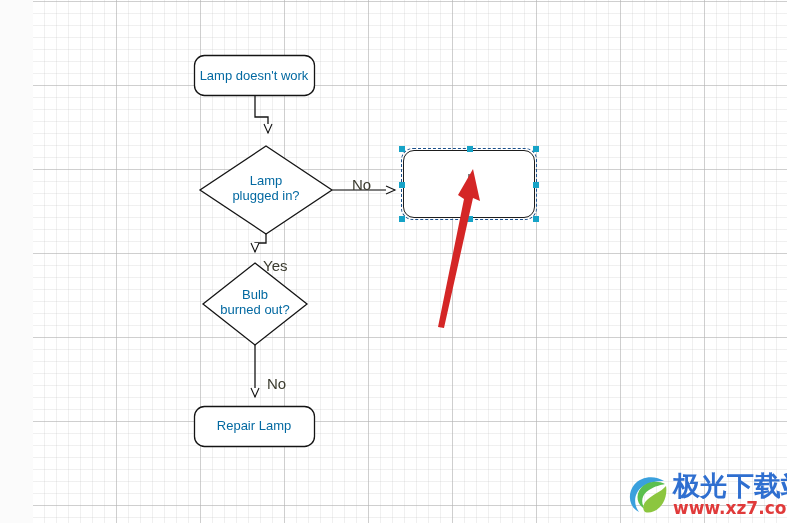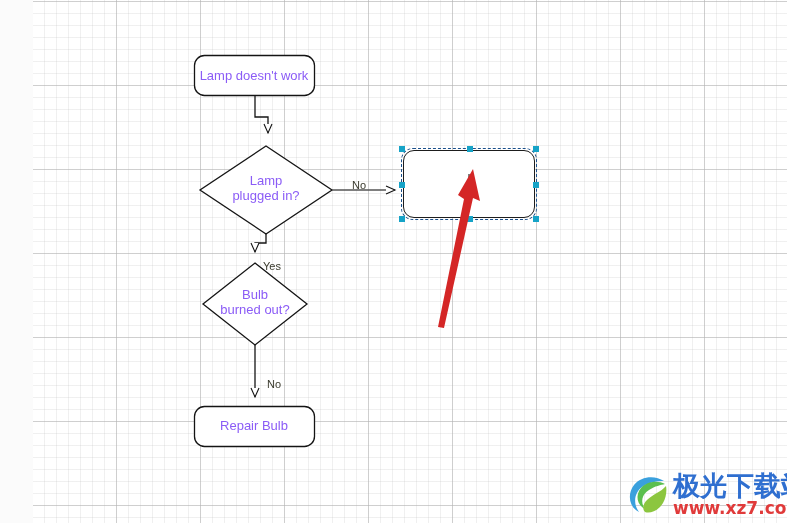--- a/index.html
+++ b/index.html
@@ -40,30 +40,30 @@
     border-right:1px solid #d8d8d8;
   }
 
   
   #diagram{position:absolute;left:0;top:0;width:787px;height:523px;}
 
   
   .node-label{
     position:absolute;
     text-align:center;
-    color:#8b5cf6;
+    color:#0369a1;
     font-size:13px;
     line-height:15px;
     white-space:pre-line;
     pointer-events:none;
   }
   .edge-label{
     position:absolute;
     color:#3b3b2e;
-    font-size:11px;
+    font-size:15px;
     line-height:12px;
     white-space:nowrap;
   }
 
   
   #edit-shape{
     position:absolute;
     left:403px; top:150px;
     width:132px; height:68px;
     box-sizing:border-box;
@@ -153,21 +153,21 @@
   </svg>
 
   <div class="node-label" style="left:194px;top:68px;width:120px;">Lamp doesn't work</div>
 
   <div class="node-label" style="left:206px;top:173px;width:120px;">Lamp
 plugged in?</div>
 
   <div class="node-label" style="left:195px;top:287px;width:120px;">Bulb
 burned out?</div>
 
-  <div class="node-label" style="left:194px;top:418px;width:120px;">Repair Bulb</div>
+  <div class="node-label" style="left:194px;top:418px;width:120px;">Repair Lamp</div>
 
   <div class="edge-label" style="left:352px;top:179px;">No</div>
 
   <div class="edge-label" style="left:263px;top:260px;">Yes</div>
 
   <div class="edge-label" style="left:267px;top:378px;">No</div>
 
   <div id="edit-shape"></div>
 
   <div id="selection-outline">

